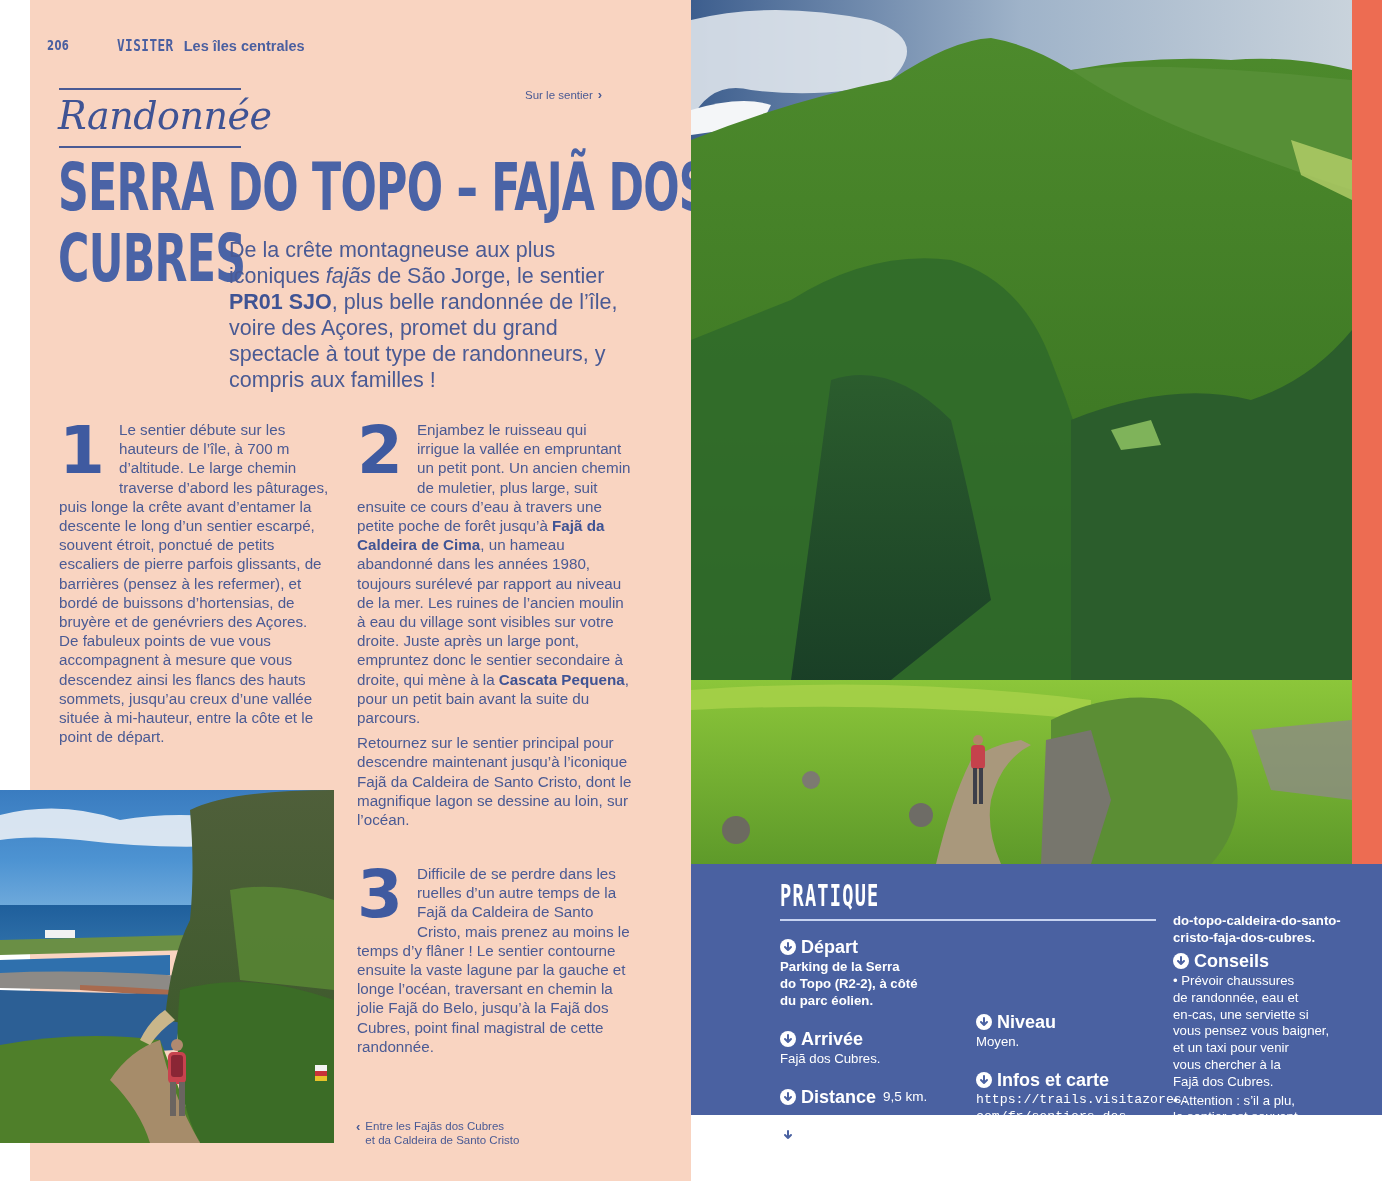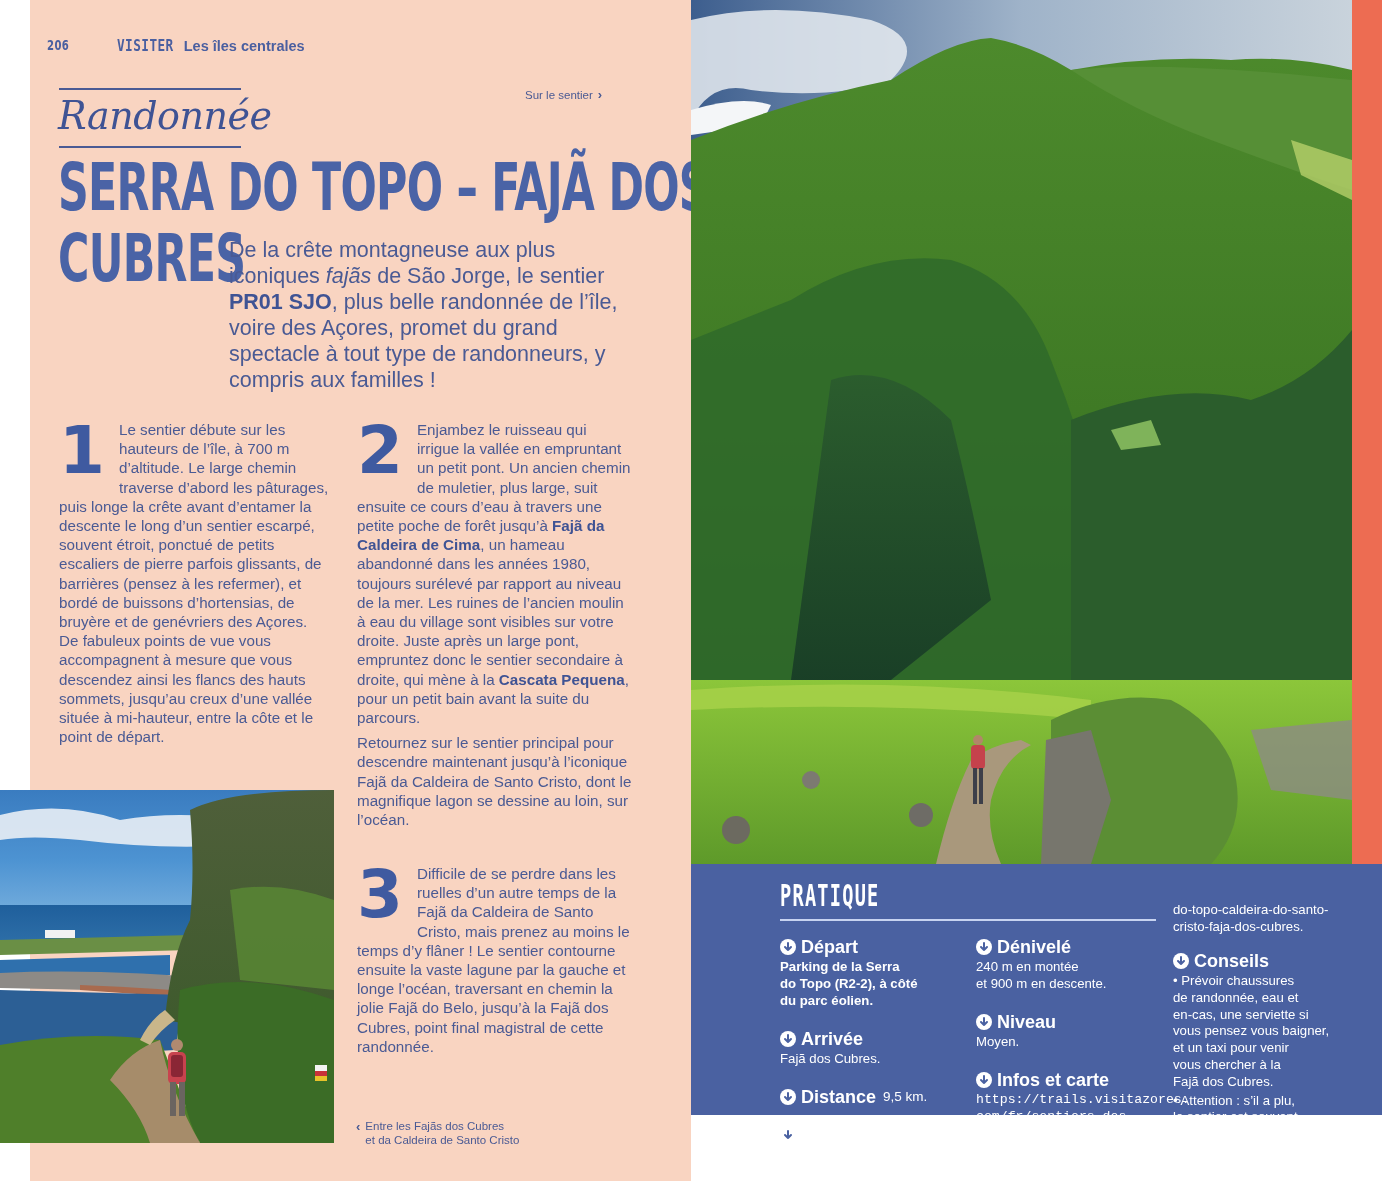--- a/index.html
+++ b/index.html
@@ -249,32 +249,20 @@
       <span class="ico">
           <svg viewBox="0 0 10 10">
             <path d="M5 1 V8 M2 5 L5 8 L8 5" stroke="#4a61a1" stroke-width="2" fill="none" stroke-linecap="round" stroke-linejoin="round"></path>
           </svg>
         </span>
       <span>Durée</span>
       <span class="inline-val">2h30.</span>
     </div>
   </div>
 
-  <div class="p-item" style="left:285px; top:72px; width:180px;">
-    <div class="p-head">
-      <span class="ico">
-          <svg viewBox="0 0 10 10">
-            <path d="M5 1 V8 M2 5 L5 8 L8 5" stroke="#4a61a1" stroke-width="2" fill="none" stroke-linecap="round" stroke-linejoin="round"></path>
-          </svg>
-        </span>
-      <span>Dénivelé</span>
-    </div>
-    <div class="p-body" style="white-space:pre-line;">240 m en montée
-et 900 m en descente.</div>
-  </div>
 
   <div class="p-item" style="left:285px; top:147px; width:180px;">
     <div class="p-head">
       <span class="ico">
           <svg viewBox="0 0 10 10">
             <path d="M5 1 V8 M2 5 L5 8 L8 5" stroke="#4a61a1" stroke-width="2" fill="none" stroke-linecap="round" stroke-linejoin="round"></path>
           </svg>
         </span>
       <span>Niveau</span>
     </div>
@@ -288,21 +276,21 @@
             <path d="M5 1 V8 M2 5 L5 8 L8 5" stroke="#4a61a1" stroke-width="2" fill="none" stroke-linecap="round" stroke-linejoin="round"></path>
           </svg>
         </span>
       <span>Infos et carte</span>
     </div>
     <div class="p-body mono-url" style="white-space:pre-line;font-family:Liberation Mono, monospace;">https://trails.visitazores.
 com/fr/sentiers-des-
 acores/sao-jorge/serra-</div>
   </div>
 
-  <div class="p-item" style="left:482px; top:37px; width:200px;">
+  <div class="p-item" style="left:482px; top:48px; width:200px;font-weight:bold;">
     <div class="p-body mono-url" style="white-space:pre-line;">do-topo-caldeira-do-santo-
 cristo-faja-dos-cubres.</div>
   </div>
 
   <div class="p-item" style="left:482px; top:86px; width:200px;">
     <div class="p-head">
       <span class="ico">
           <svg viewBox="0 0 10 10">
             <path d="M5 1 V8 M2 5 L5 8 L8 5" stroke="#4a61a1" stroke-width="2" fill="none" stroke-linecap="round" stroke-linejoin="round"></path>
           </svg>

